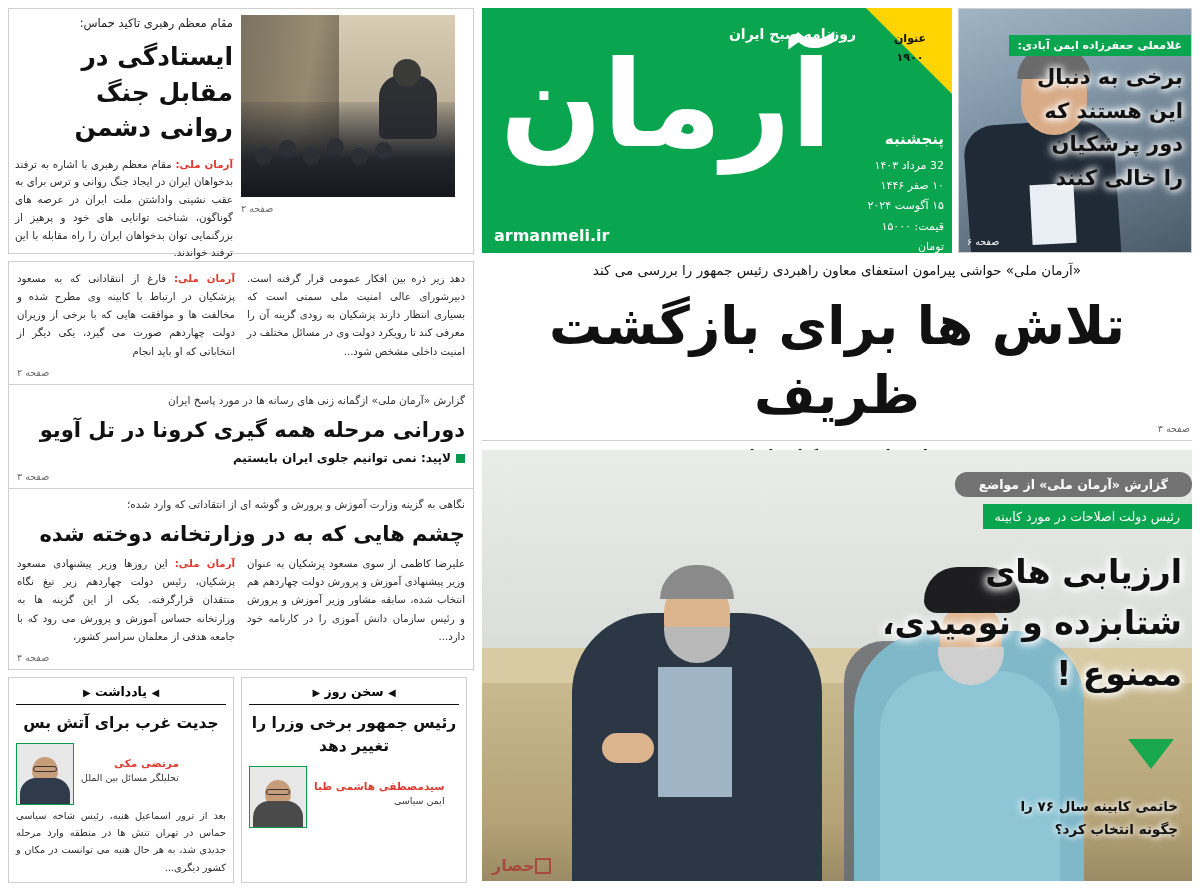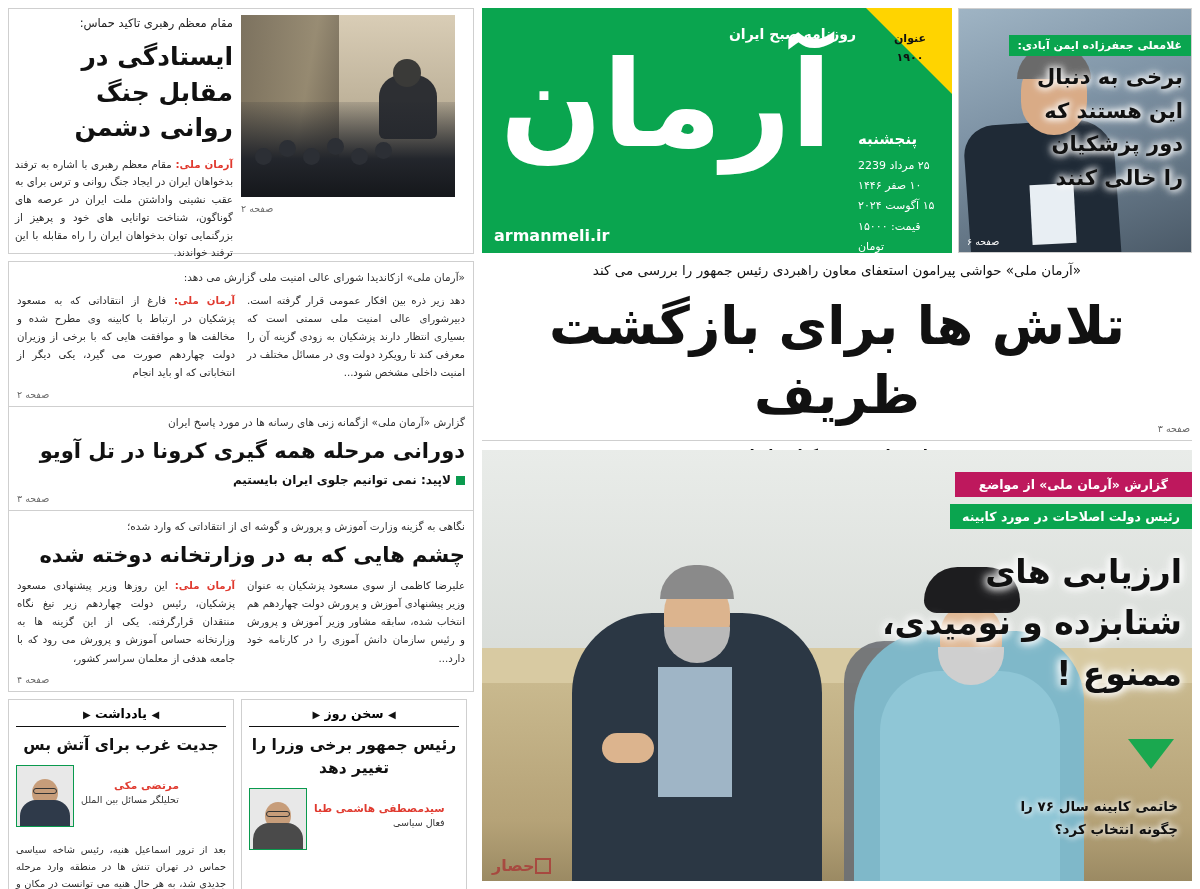--- a/index.html
+++ b/index.html
@@ -77,21 +77,21 @@
   }
   .two-col .src { color: #e03a2f; font-weight: bold; }
 
   
   .op-row { display: flex; flex-direction: row-reverse; gap: 7px; margin-top: 7px; }
   .op-box { width: 226px; border: 1px solid #cfcfcf; padding: 6px 7px; direction: rtl; text-align: right;}
   .op-head { text-align: center; font-size: 12.5px; font-weight: bold; padding-bottom: 5px; letter-spacing: 2px;}
   .op-head .deco { color:#111; font-size: 10px; }
   .op-rule { height:1px; background:#111; margin: 0 0 7px 0; }
   .op-title { font-size: 15.5px; font-weight: bold; line-height:1.5; text-align:center; margin-bottom: 8px; color:#111;}
-  .op-author { display:flex; flex-direction: row-reverse; gap: 7px; align-items:flex-start; margin-bottom: 14px;}
+  .op-author { display:flex; flex-direction: row-reverse; gap: 7px; align-items:flex-start; margin-bottom: 2px;}
   .op-photo { width: 58px; height: 62px; border:1px solid #0a9a4e; position:relative; overflow:hidden; background:#e8e8e8;}
   .op-photo .face { position:absolute; left:50%; top:13px; transform:translateX(-50%); width:26px;height:28px;border-radius:50%; background:#c79d7a;}
   .op-photo .body { position:absolute; left:50%; bottom:0; transform:translateX(-50%); width:50px;height:26px;border-radius:16px 16px 0 0; background:#2f3a4a;}
   .op-photo .glasses{position:absolute; left:50%; top:22px; transform:translateX(-50%); width:24px;height:6px;border:1px solid #333;border-radius:3px;}
   .op-name { font-size: 10.5px; color:#e03a2f; font-weight:bold; margin-top:14px;}
   .op-role { font-size: 9.5px; color:#333; margin-top:3px;}
   .op-body { font-size: 9.8px; line-height:1.75; color:#2b2b2b; text-align: justify;}
 
   
   .masthead {
@@ -117,21 +117,21 @@
   .mh-logo {
     position:absolute; top: 4px; left: 10px; right: 120px;
     height: 200px;
     color:#fff; font-size: 120px; font-weight: bold;
     direction: rtl; text-align: center; line-height: 1.55;
     white-space: nowrap;
     letter-spacing: -4px;
   }
   .mh-date {
     position:absolute; right: 8px; top: 118px; width: 86px;
-    direction: rtl; text-align: left; color: #fff; font-size: 11px; line-height: 1.85;
+    direction: rtl; text-align: right; color: #fff; font-size: 11px; line-height: 1.85;
   }
   .mh-date .big { font-size: 15px; font-weight: bold; display:block; margin-bottom: 2px;}
   .mh-site {
     position:absolute; left: 12px; bottom: 8px;
     color:#fff; font-size: 16px; font-weight: bold; direction: ltr;
   }
 
   
   .tl-box {
     position:absolute; top:8px; left: 958px; width: 234px; height: 245px;
@@ -189,26 +189,26 @@
   
   .fig-pez { position:absolute; left: 90px; bottom: 0; width: 250px; height: 352px;}
   .fig-pez .coat { position:absolute; left:0; bottom:0; width:250px;height:268px; background:#2b3744; border-radius:80px 80px 0 0;}
   .fig-pez .shirt{ position:absolute; left:86px; bottom:84px; width:74px;height:130px; background:#9fb5c6;}
   .fig-pez .face { position:absolute; left:92px; top:50px; width:66px;height:78px;border-radius:33px; background:#dcb48e;}
   .fig-pez .hair { position:absolute; left:88px; top:36px; width:74px;height:34px;border-radius:37px 37px 0 0; background:#8a8a8a;}
   .fig-pez .beard{ position:absolute; left:92px; top:98px; width:66px;height:36px;border-radius:0 0 33px 33px; background:#b9b9b9;}
   .fig-pez .hand { position:absolute; left:30px; bottom:118px; width:52px;height:30px;border-radius:16px; background:#dcb48e;}
 
   .bp-kicker1 {
-    position:absolute; top: 22px; right: 0; background:#be185d; color:#fff;
-    font-size: 12.5px; font-weight:bold; padding: 5px 24px; direction:rtl;
+    position:absolute; top: 22px; right: 0; background:#737373; color:#fff;
+    font-size: 12.5px; font-weight:bold; padding: 5px 24px; direction:rtl;border-radius:12px;
   }
   .bp-kicker2 {
     position:absolute; top: 54px; right: 0; background:#0aa54f; color:#fff;
-    font-size: 12.5px; font-weight:bold; padding: 5px 12px; direction:rtl;
+    font-size: 12.5px; font-weight:normal; padding: 5px 12px; direction:rtl;
   }
   .bp-title {
     position:absolute; top: 96px; right: 10px; width: 310px;
     direction: rtl; text-align: right; font-size: 33px; font-weight:bold;
     line-height: 1.55; color:#111;
     text-shadow: 0 0 8px #fff, 0 0 8px #fff, 0 0 14px #fff;
   }
   .bp-arrow {
     position:absolute; right: 18px; bottom: 112px; width: 0; height: 0;
     border-left: 23px solid transparent; border-right: 23px solid transparent;
@@ -250,21 +250,20 @@
           <div class="lp-head" style="left:62px;"></div>
           <div class="lp-head" style="left:86px;bottom:42px;"></div>
           <div class="lp-head" style="left:110px;"></div>
           <div class="lp-head" style="left:134px;bottom:38px;"></div>
         </div>
         <div class="page-ref">صفحه ۲</div>
       </div>
     </div>
 
     <div class="art first">
-      <div class="art-kicker">«آرمان ملی» ازکاندیدا شورای عالی امنیت ملی گزارش می دهد:</div>
       <div class="two-col">
         <p>دهد زیر ذره بین افکار عمومی قرار گرفته است. دبیرشورای عالی امنیت ملی سمتی است که بسیاری انتظار دارند پزشکیان به زودی گزینه آن را معرفی کند تا رویکرد دولت وی در مسائل مختلف در امنیت داخلی مشخص شود...</p>
         <p><span class="src">آرمان ملی:</span><span> فارغ از انتقاداتی که به مسعود پزشکیان در ارتباط با کابینه وی مطرح شده و مخالفت ها و موافقت هایی که با برخی از وزیران دولت چهاردهم صورت می گیرد، یکی دیگر از انتخاباتی که او باید انجام</span></p>
       </div>
       <div class="page-ref">صفحه ۲</div>
     </div>
 
     <div class="art">
       <div class="art-kicker">گزارش «آرمان ملی» ازگمانه زنی های رسانه ها در مورد پاسخ ایران</div>
       <div class="art-title sm">دورانی مرحله همه گیری کرونا در تل آویو</div>
@@ -311,40 +310,40 @@
         <div class="op-rule"></div>
         <div class="op-title">رئیس جمهور برخی وزرا را تغییر دهد</div>
         <div class="op-author">
           <div class="op-photo">
             <div class="face"></div>
               <div class="glasses"></div>
               <div class="body" style="background:#4a4a4a;"></div>
           </div>
           <div>
             <div class="op-name">سیدمصطفی هاشمی طبا</div>
-            <div class="op-role">فعال سیاسی</div>
+            <div class="op-role">ایمن سیاسی</div>
           </div>
         </div>
 
       </div>
 
     </div>
   </div>
 
   <div class="masthead">
     <div class="mh-corner"></div>
     <div class="mh-issue">
       <div>عنوان</div>
       <div>۱۹۰۰</div>
     </div>
     <div class="mh-sub">روزنامه صبح ایران</div>
     <div class="mh-logo">آرمان ملی</div>
     <div class="mh-date">
       <span class="big">پنجشنبه</span>
-      <span>۲۵ مرداد 2239</span><br>
+      <span>32 مرداد ۱۴۰۳</span><br>
       <span>۱۰ صفر ۱۴۴۶</span><br>
       <span>۱۵ آگوست ۲۰۲۴</span><br>
       <span>قیمت: ۱۵۰۰۰ تومان</span>
     </div>
     <div class="mh-site">armanmeli.ir</div>
   </div>
 
   <div class="tl-box">
     <div class="tl-photo">
       <div class="suit"></div>

